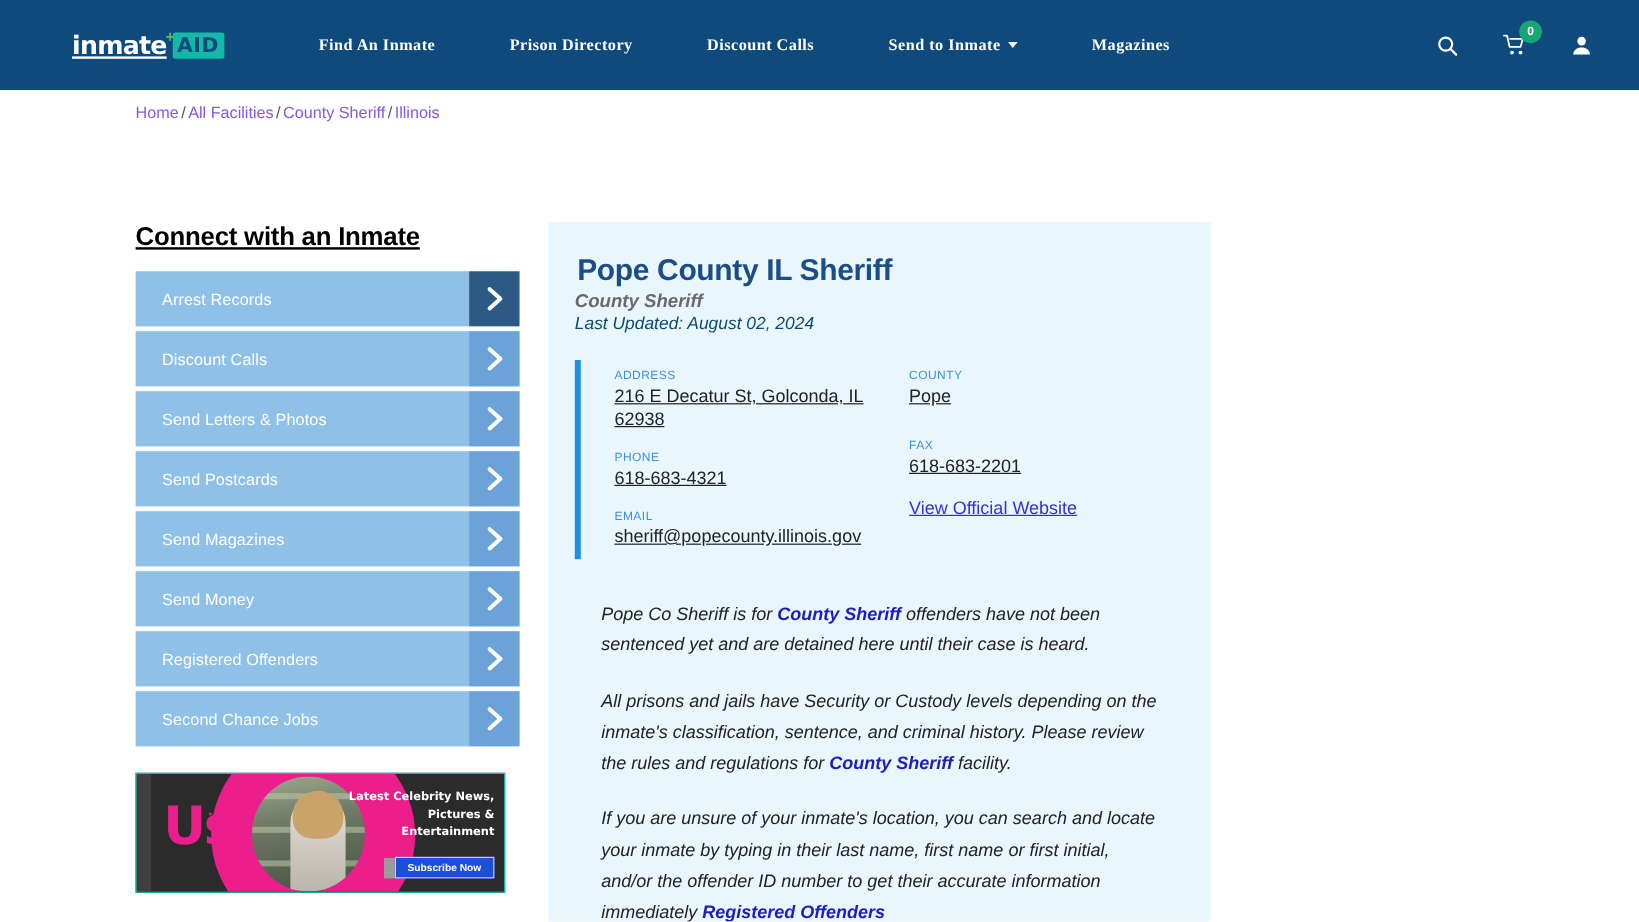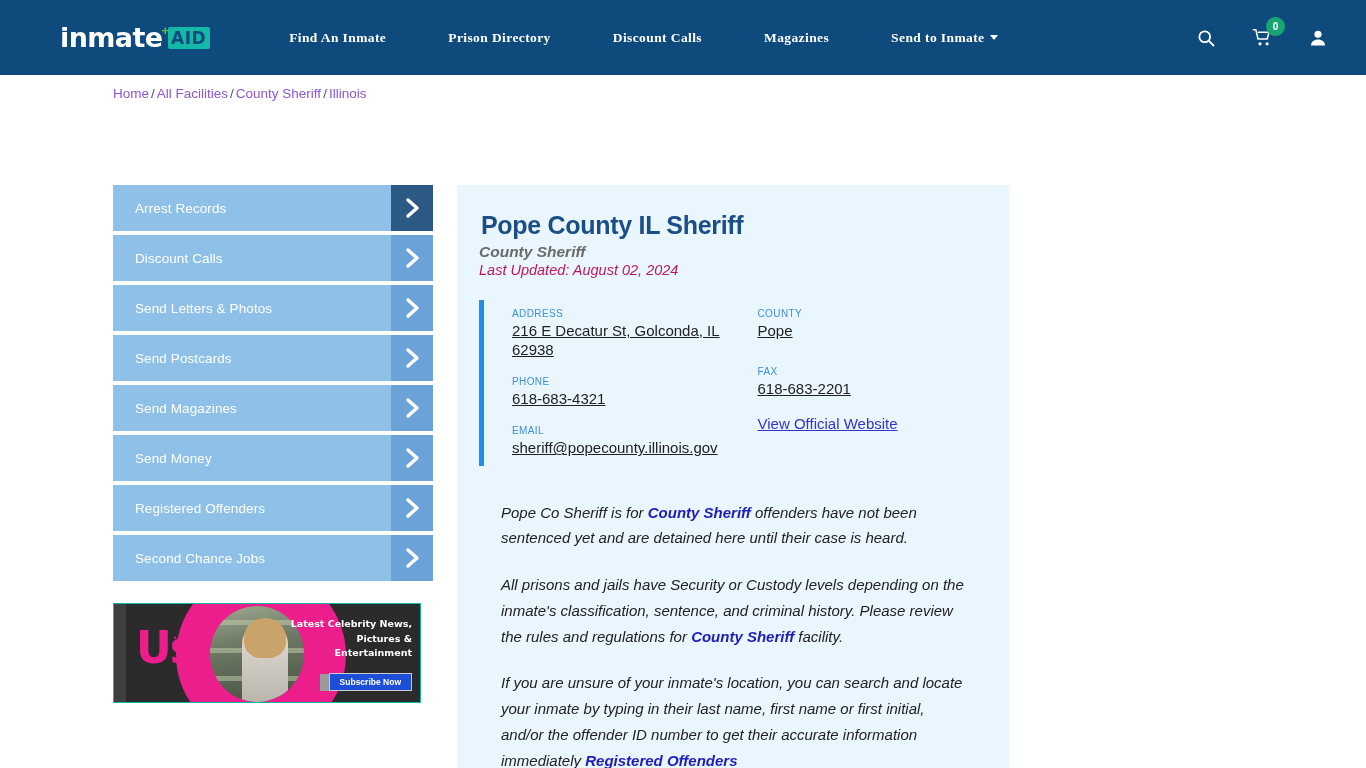--- a/index.html
+++ b/index.html
@@ -23,24 +23,25 @@
   }
   .logo {
     display: flex;
     align-items: center;
     height: 30px;
     margin-right: 48px;
     user-select: none;
   }
   .logo-inmate {
     color: #ffffff;
-    font-size: 27px;
+    font-size: 21px;
     font-weight: 700;
     letter-spacing: -0.6px;
     font-family: "DejaVu Sans", sans-serif;
+    text-decoration: underline;
   }
   .logo-plus {
     color: #5bbf4a;
     font-size: 13px;
     font-weight: 700;
     position: relative;
     top: -7px;
     left: -1px;
   }
   .logo-aid {
@@ -291,21 +292,21 @@
     margin: 3px 0 0 0;
     font-size: 15.5px;
     font-weight: 700;
     font-style: italic;
     color: #6a6a6a;
   }
   .facility-updated {
     margin: 1px 0 0 0;
     font-size: 14.5px;
     font-style: italic;
-    color: #be185d;
+    color: #0c4a6e;
   }
 
   .info-block {
     margin-top: 22px;
     border-left: 5px solid #1e90e8;
     padding: 8px 0 8px 28px;
     display: flex;
   }
   .info-col { width: 50%; }
   .info-col.right { padding-left: 10px; }
@@ -363,22 +364,22 @@
   <div class="logo">
     <span class="logo-inmate">inmate</span>
       <span class="logo-plus">+</span>
       <span class="logo-aid">AID</span>
   </div>
 
   <div class="nav-links">
     <a class="nav-link"><span>Find An Inmate</span></a>
     <a class="nav-link"><span>Prison Directory</span></a>
     <a class="nav-link"><span>Discount Calls</span></a>
+    <a class="nav-link"><span>Send to Inmate</span><span class="nav-caret"></span></a>
     <a class="nav-link"><span>Magazines</span></a>
-    <a class="nav-link"><span>Send to Inmate</span><span class="nav-caret"></span></a>
   </div>
 
   <div class="nav-icons">
     <div class="icon-btn">
       <svg width="20" height="20" viewBox="0 0 24 24" fill="none" stroke="#ffffff" stroke-width="2.2">
         <circle cx="10.5" cy="10.5" r="6.5"></circle>
           <line x1="15.5" y1="15.5" x2="21" y2="21" stroke-linecap="round"></line>
       </svg>
     </div>
     <div class="icon-btn">
@@ -398,20 +399,21 @@
   </div>
 </div>
 
 <div class="breadcrumb">
   <a>Home</a><span class="sep">/</span><a>All Facilities</a><span class="sep">/</span><a>County Sheriff</a><span class="sep">/</span><a>Illinois</a>
 </div>
 
 <div class="content-wrap">
 
   <div class="sidebar">
+    <h2 class="sidebar-title">Connect with an Inmate</h2>
 
     <div class="side-btn active">
       <div class="side-btn-label">Arrest Records</div>
       <div class="side-btn-arrow">
         <svg width="17" height="24" viewBox="0 0 17 24">
             <polyline points="4,4 13,12 4,20" fill="none" stroke="#ffffff" stroke-width="3.4" stroke-linecap="round" stroke-linejoin="round"></polyline>
           </svg>
       </div>
     </div>
 

